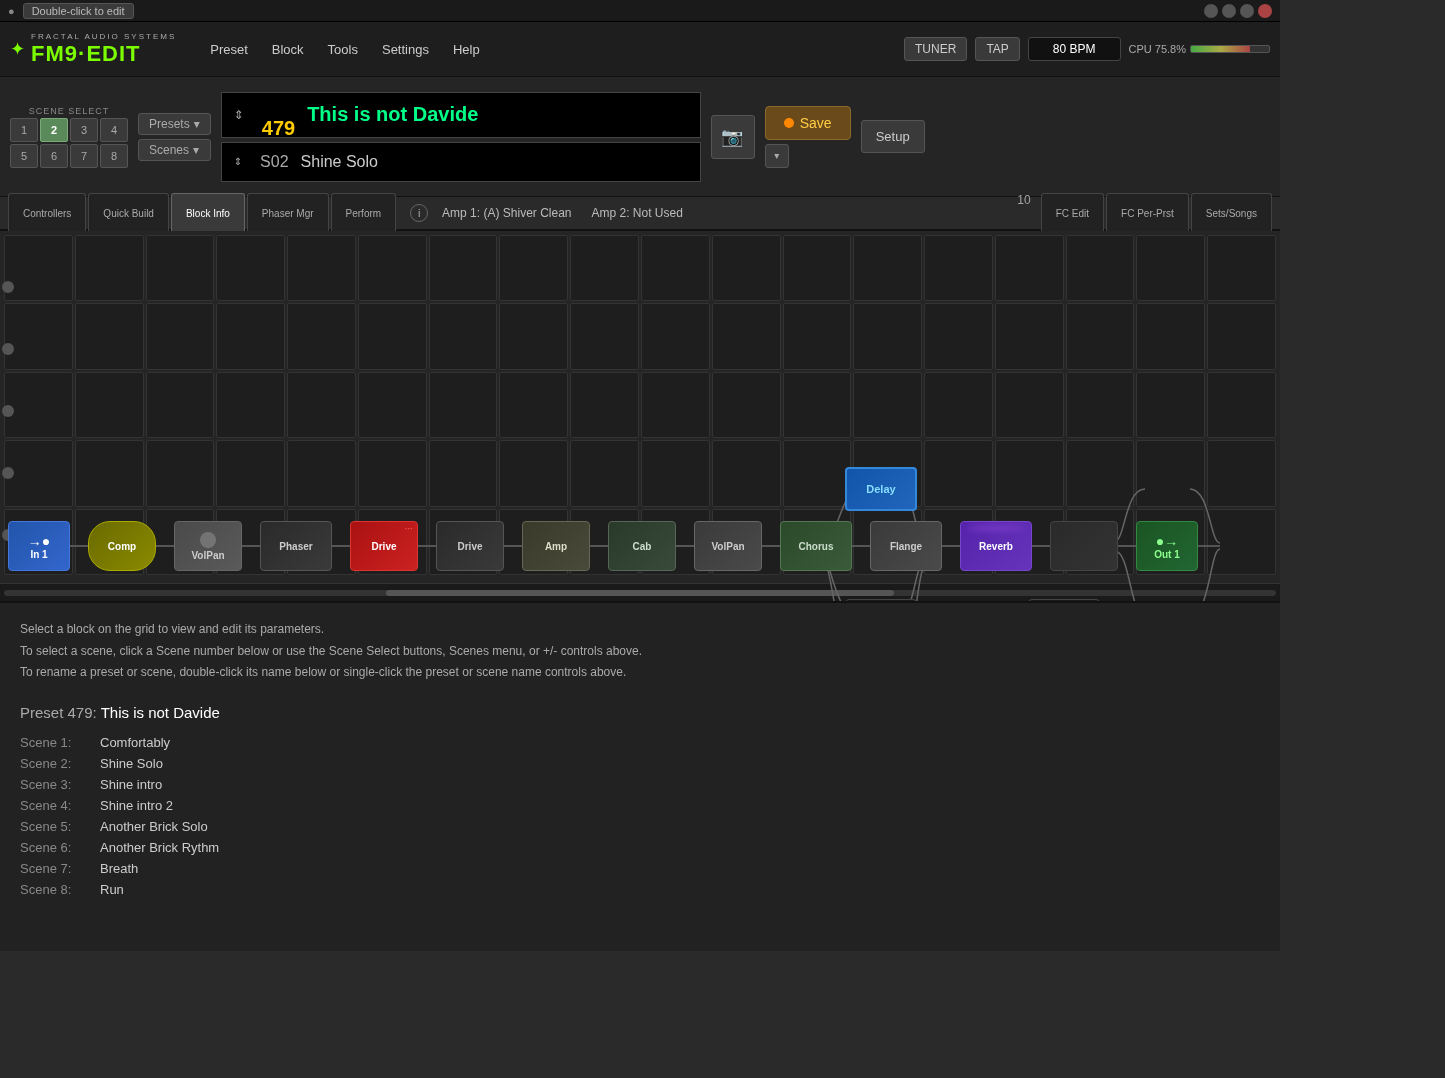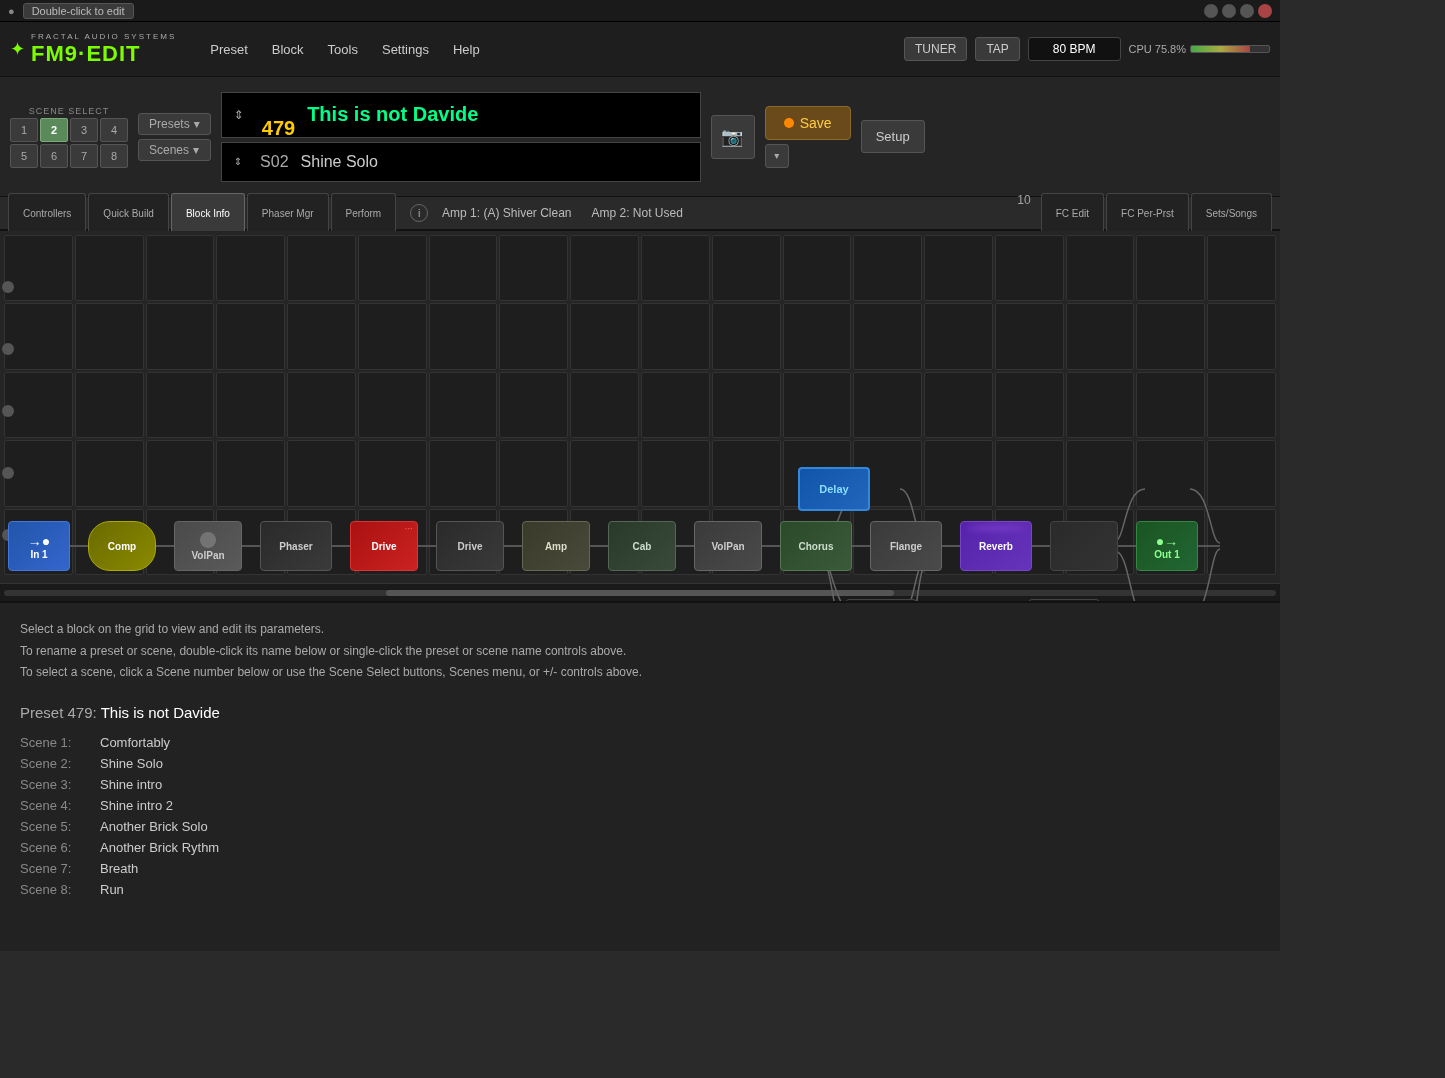--- a/index.html
+++ b/index.html
@@ -496,21 +496,21 @@
       background: linear-gradient(135deg, #1a5522, #226633);
       border-color: #338844;
       color: #8dff8d;
       min-width: 60px;
     }
 
     
     #delay-block-top {
       position: absolute;
       top: 236px;
-      left: 798px;
+      left: 845px;
       width: 72px;
       height: 44px;
       background: linear-gradient(135deg, #1155aa, #2266bb);
       border: 2px solid #3388dd;
       border-radius: 4px;
       display: flex;
       align-items: center;
       justify-content: center;
       font-size: 11px;
       font-weight: bold;
@@ -994,22 +994,22 @@
   <div id="grid-scrollbar">
     <div id="grid-scrollbar-track">
       <div id="grid-scrollbar-thumb"></div>
     </div>
   </div>
 </div>
 
 <div id="info-panel">
   <div id="info-instructions">
     <div>Select a block on the grid to view and edit its parameters.</div>
+    <div>To select a scene, click a Scene number below or use the Scene Select buttons, Scenes menu, or +/- controls above.</div>
     <div>To rename a preset or scene, double-click its name below or single-click the preset or scene name controls above.</div>
-    <div>To select a scene, click a Scene number below or use the Scene Select buttons, Scenes menu, or +/- controls above.</div>
   </div>
 
   <div id="preset-info">
     <div id="preset-title-line">
       <span class="pnum">Preset 479:</span>
       <span class="pname">  This is not Davide</span>
     </div>
 
     <div>
       <div class="scene-line">

